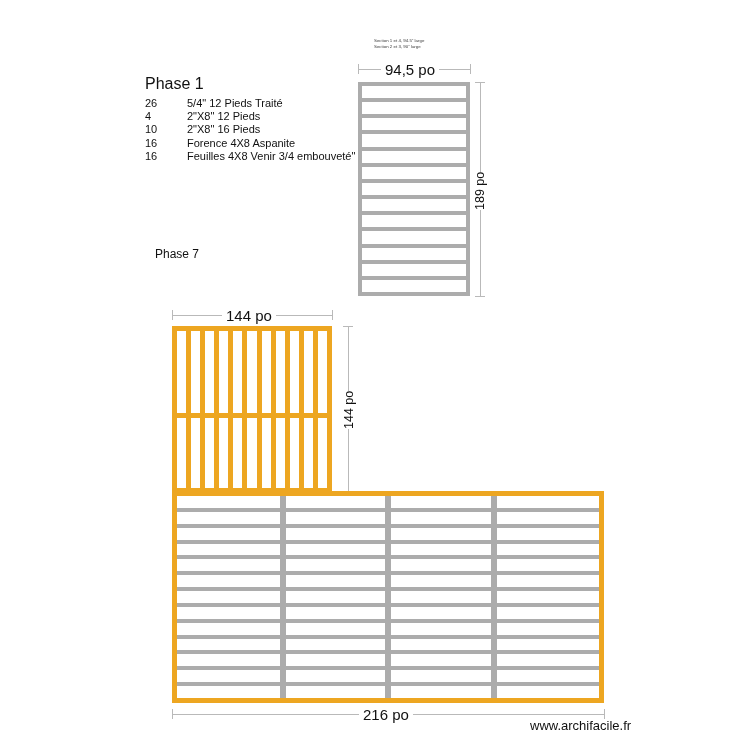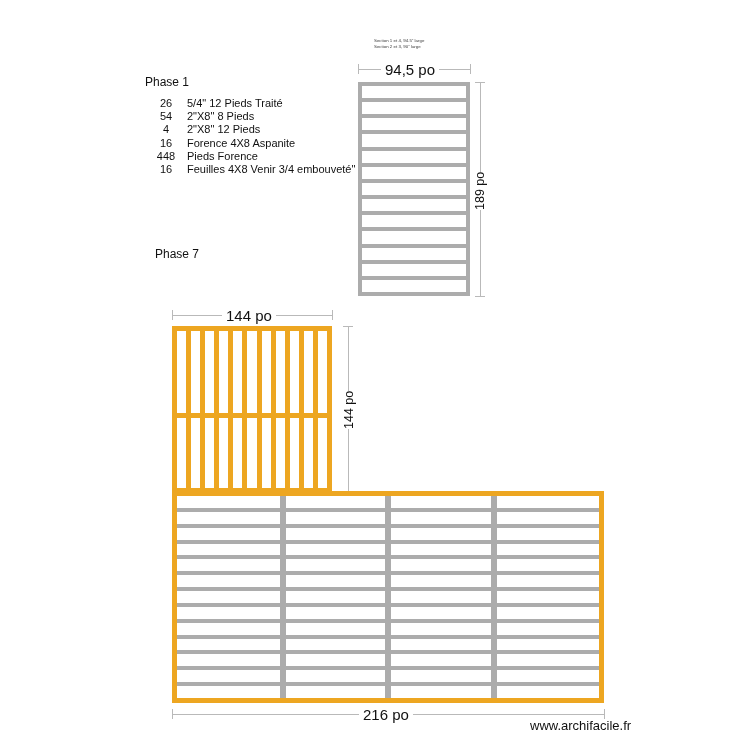--- a/index.html
+++ b/index.html
@@ -14,32 +14,32 @@
     font-family: "Liberation Sans", sans-serif;
     color: #1a1a1a;
     overflow: hidden;
   }
 
   .abs { position: absolute; }
 
   
   #phase1-title {
     left: 145px; top: 75px;
-    font-size: 12px;
+    font-size: 16px;
     color: #111;
     white-space: nowrap;
   }
   #materials-list {
     left: 145px; top: 97px;
     font-size: 11px;
     line-height: 13.2px;
     color: #111;
   }
   .mat-row { display: flex; white-space: nowrap; }
-  .mat-qty { width: 42px; flex: 0 0 42px; text-align: center; }
+  .mat-qty { width: 42px; flex: 0 0 42px; }
   .mat-desc { flex: 1 1 auto; }
 
   #phase2-title {
     left: 155px; top: 247px;
     font-size: 12px;
     color: #111;
     white-space: nowrap;
   }
 
   
@@ -150,34 +150,30 @@
 <body>
 
 <div class="abs" id="phase1-title">Phase 1</div>
 
 <div class="abs" id="materials-list">
     <div class="mat-row">
       <span class="mat-qty">26</span>
       <span class="mat-desc">5/4" 12 Pieds Traité</span>
     </div>
     <div class="mat-row">
-      <span class="mat-qty">54</span>
-      <span class="mat-desc">2"X8" 8 Pieds</span>
-    </div>
-    <div class="mat-row">
       <span class="mat-qty">4</span>
       <span class="mat-desc">2"X8" 12 Pieds</span>
     </div>
     <div class="mat-row">
+      <span class="mat-qty">10</span>
+      <span class="mat-desc">2"X8" 16 Pieds</span>
+    </div>
+    <div class="mat-row">
       <span class="mat-qty">16</span>
       <span class="mat-desc">Forence 4X8 Aspanite</span>
-    </div>
-    <div class="mat-row">
-      <span class="mat-qty">448</span>
-      <span class="mat-desc">Pieds Forence</span>
     </div>
     <div class="mat-row">
       <span class="mat-qty">16</span>
       <span class="mat-desc">Feuilles 4X8 Venir 3/4 embouveté"</span>
     </div>
   </div>
 
 <div class="abs" id="phase2-title">Phase 7</div>
 
 <div class="abs" id="section-note">

